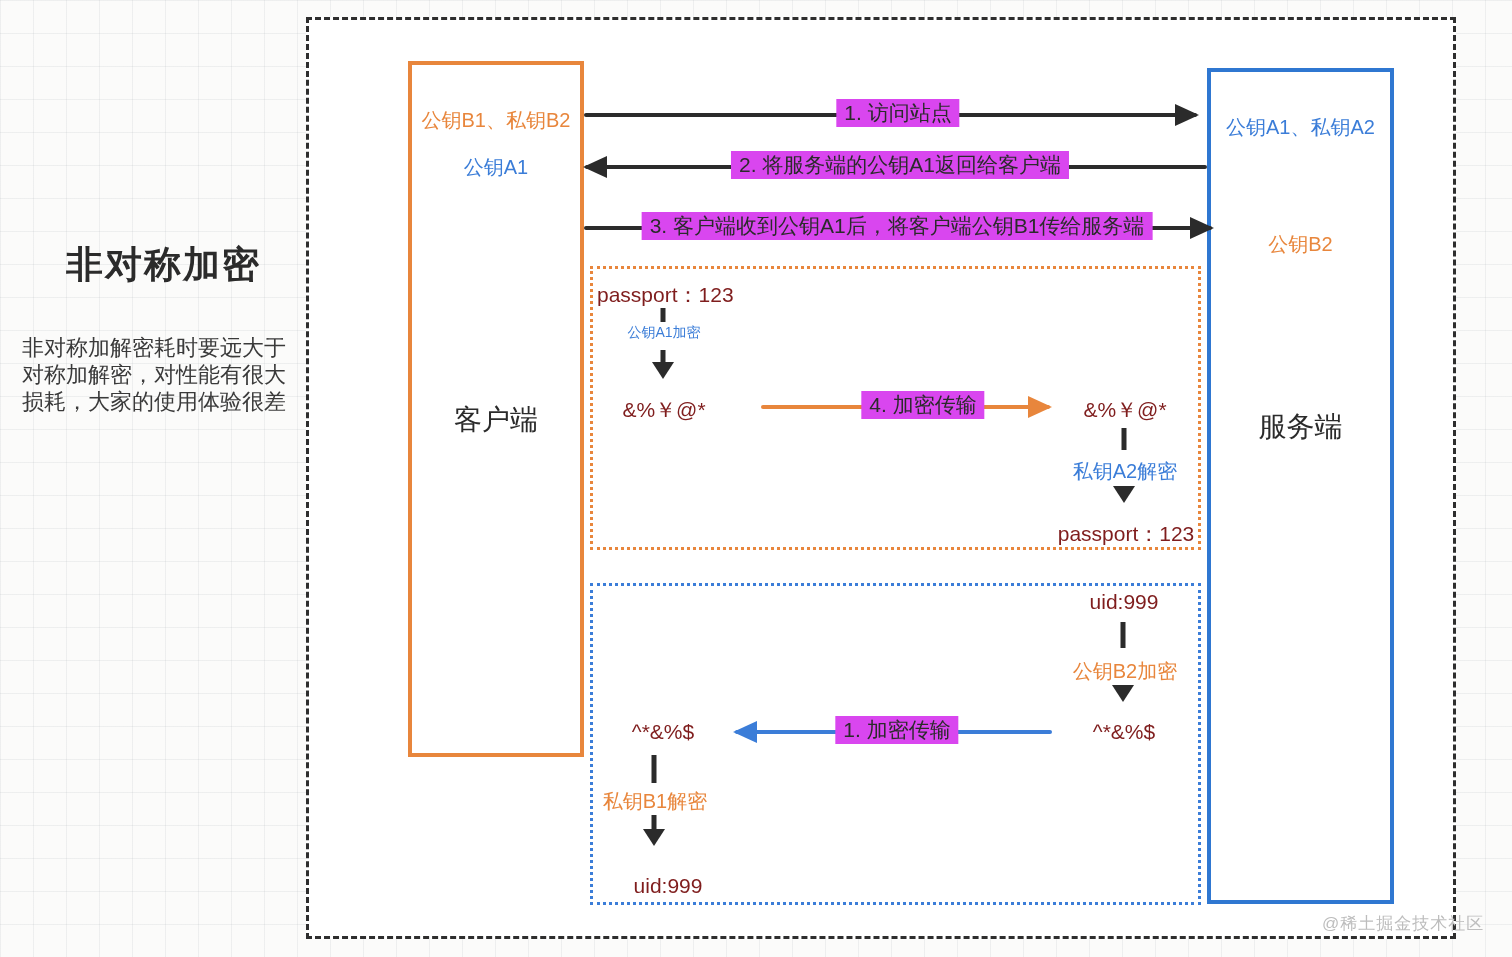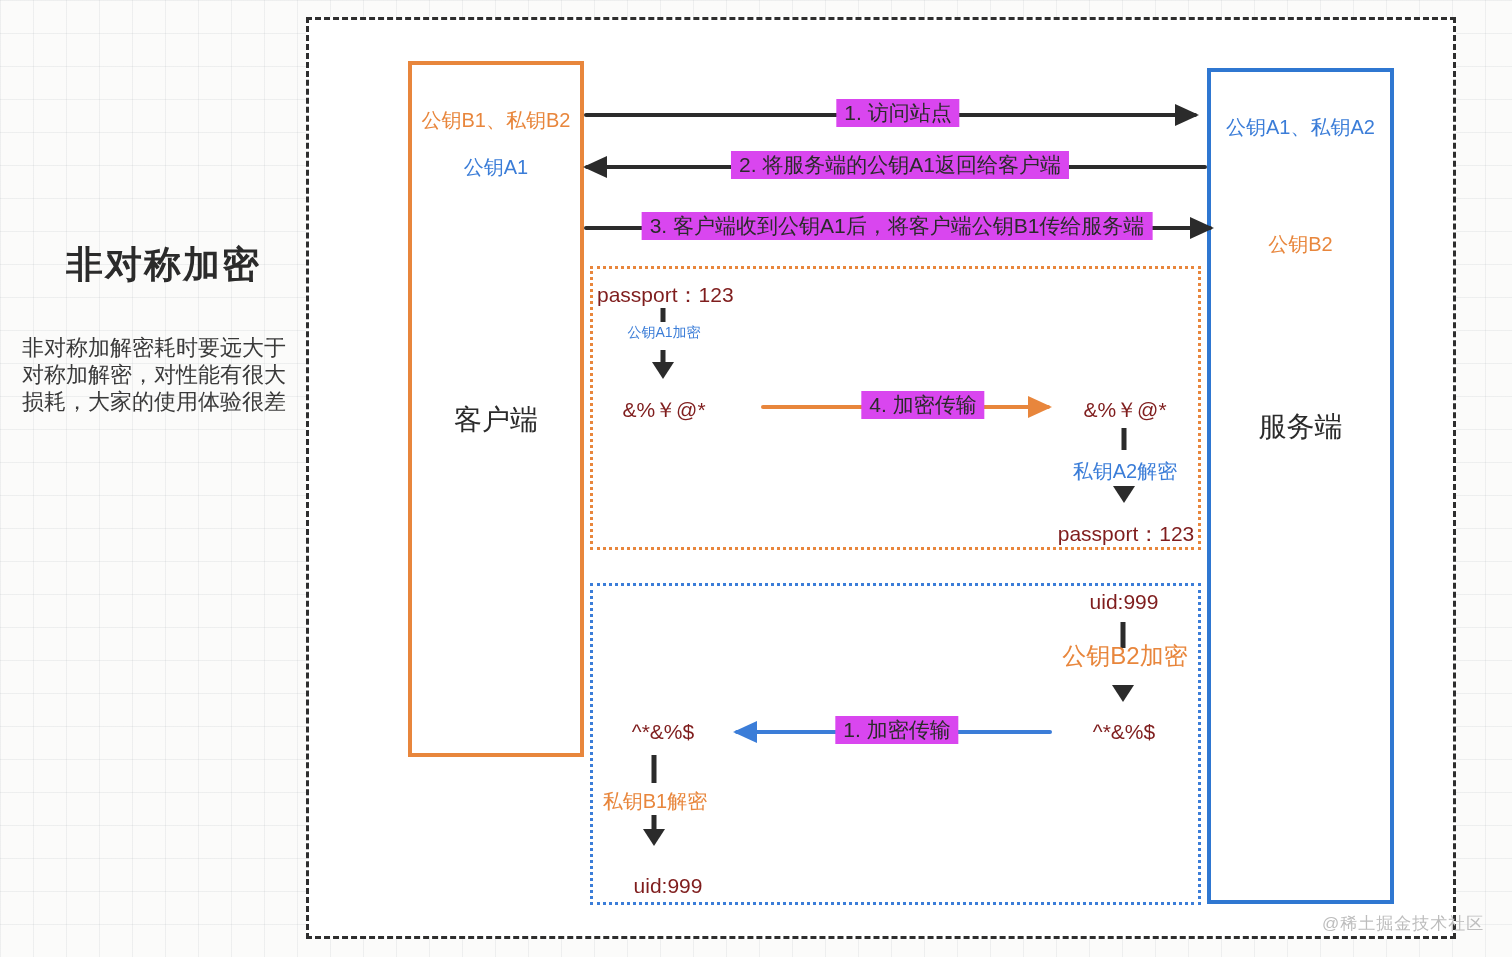--- a/index.html
+++ b/index.html
@@ -137,21 +137,21 @@
 <div class="abs flow-text t-red ctr" style="left:1125px; top:396px;">&amp;%￥@*</div>
 <div class="abs vstem" style="left:1124px; top:428px; height:22px;"></div>
 <div class="abs flow-text t-blue ctr" style="left:1125px; top:458px; font-size:20px;">私钥A2解密</div>
 <div class="abs vhead" style="left:1124px; top:486px;"></div>
 <div class="abs flow-text t-red ctr" style="left:1126px; top:520px;">passport：123</div>
 
 <div class="abs flow-box flow5-box"></div>
 
 <div class="abs flow-text t-red ctr" style="left:1124px; top:590px;">uid:999</div>
 <div class="abs vstem" style="left:1123px; top:622px; height:26px;"></div>
-<div class="abs flow-text t-orange ctr" style="left:1125px; top:640px; font-size:24px;">公钥B2加密</div>
+<div class="abs flow-text t-orange ctr" style="left:1125px; top:658px; font-size:20px;">公钥B2加密</div>
 <div class="abs vhead" style="left:1123px; top:685px;"></div>
 <div class="abs flow-text t-red ctr" style="left:1124px; top:720px;">^*&amp;%$</div>
 
 <div class="abs harrow c-blue" style="left:735px; top:730px; width:317px;">
   <div class="line"></div>
   <div class="head head-left"></div>
   <div class="albl" style="left:162px;">1. 加密传输</div>
 </div>
 
 <div class="abs flow-text t-red ctr" style="left:663px; top:720px;">^*&amp;%$</div>

